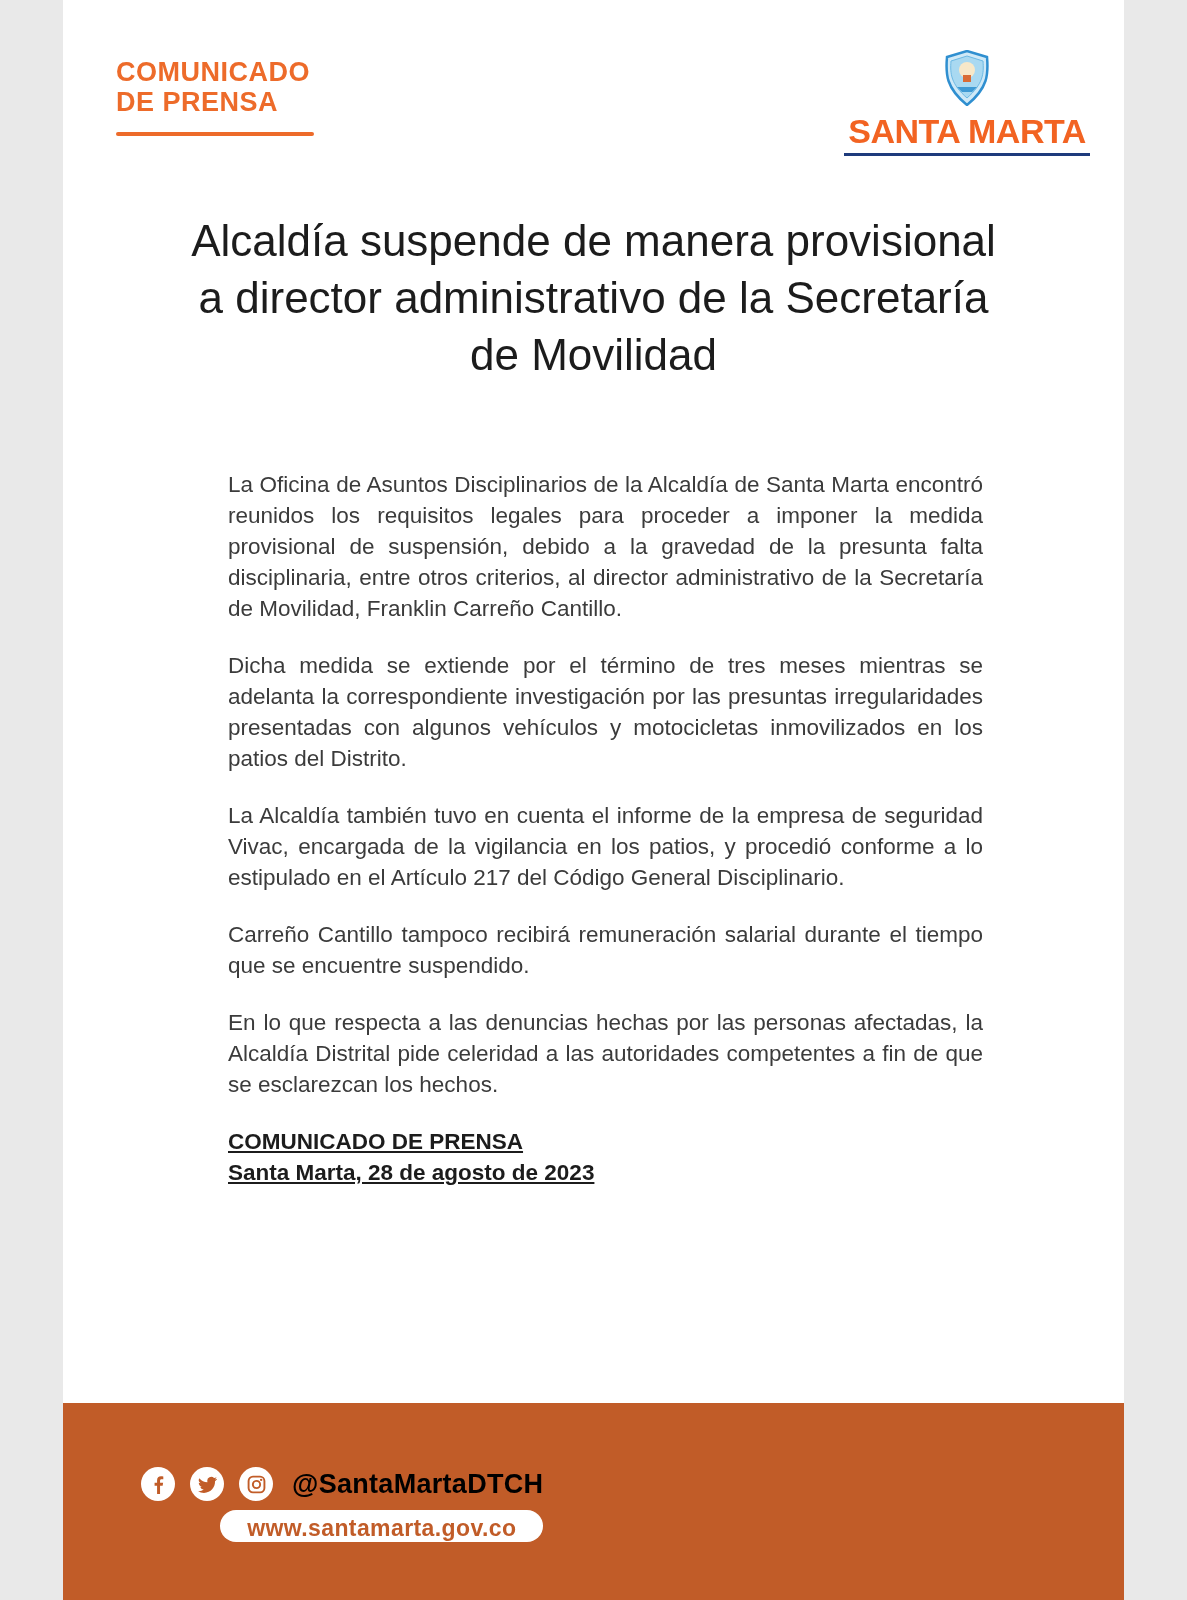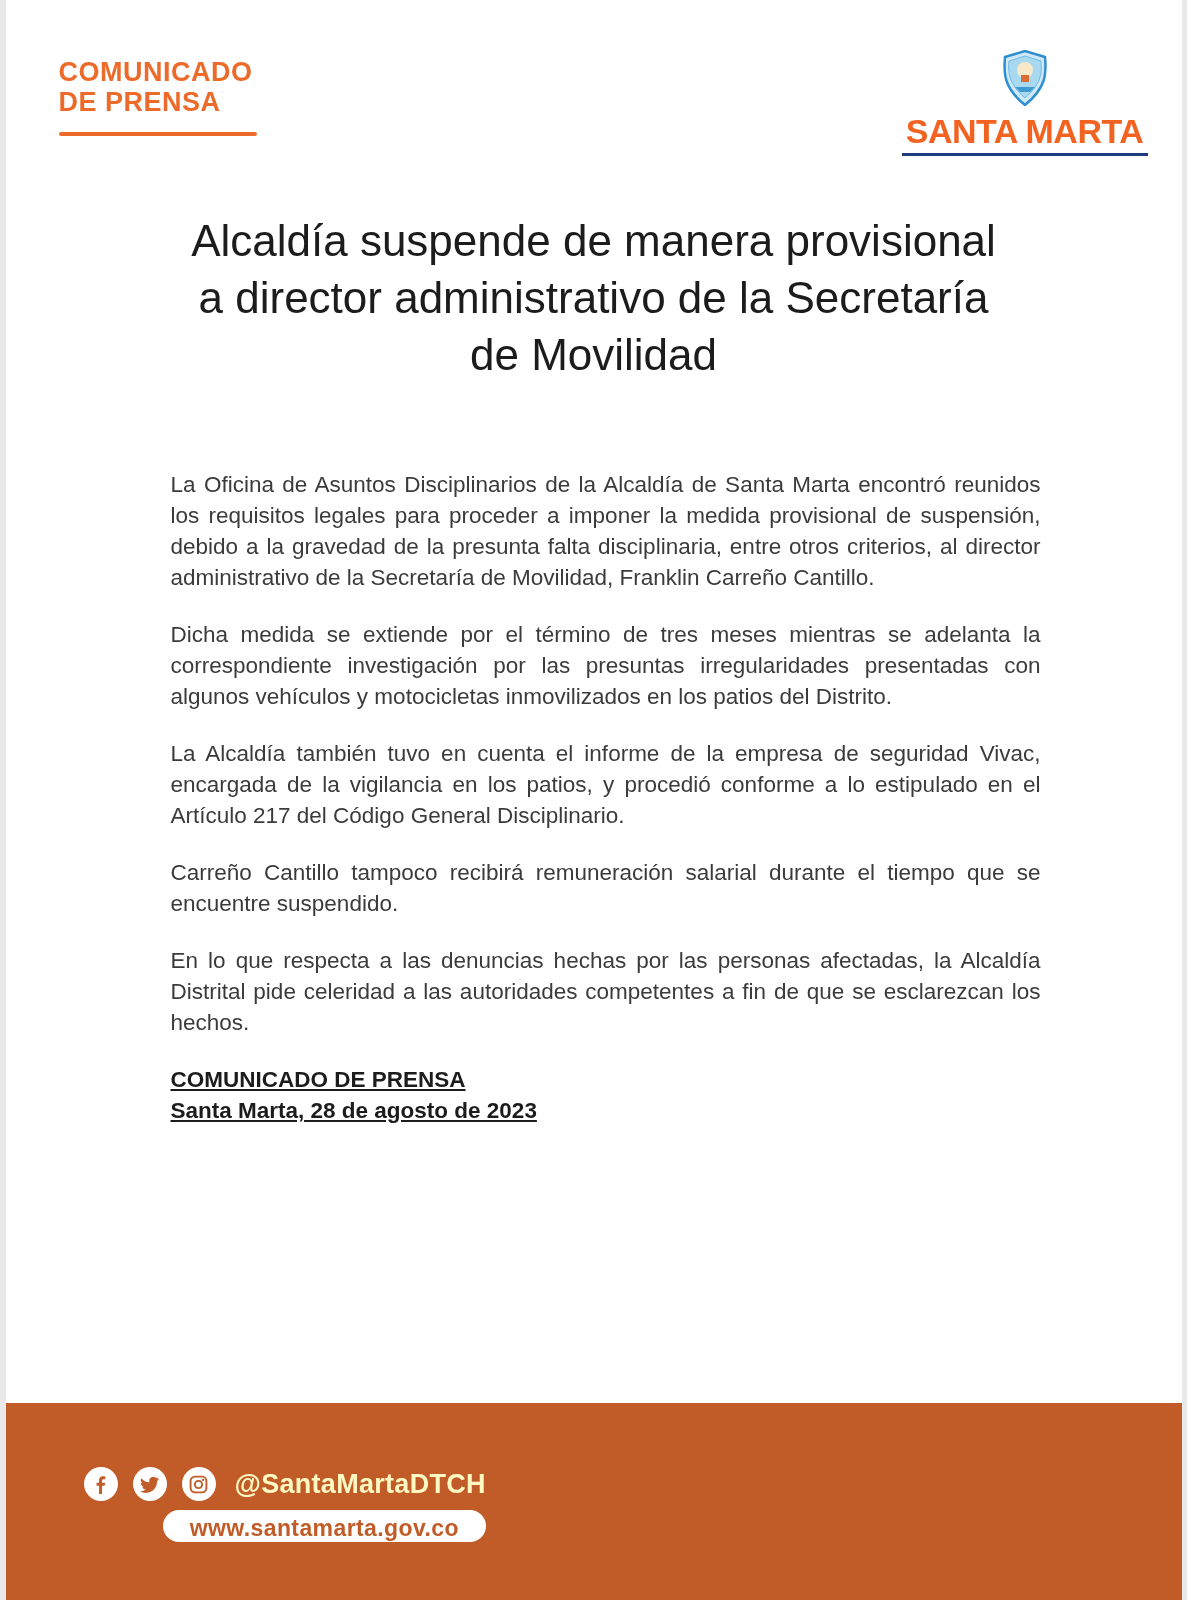--- a/index.html
+++ b/index.html
@@ -1,19 +1,19 @@
 <!DOCTYPE html>
 <html lang="es"><head>
 <meta charset="utf-8">
 <style>
   * { margin: 0; padding: 0; box-sizing: border-box; }
   html, body { background: #e9e9e9; }
   .page {
     position: relative;
-    width: 1176px;
+    width: 1061px;
     height: 1600px;
     margin: 0 auto;
     background: #ffffff;
     font-family: "Liberation Sans", sans-serif;
     overflow: hidden;
   }
 
   
   .top {
     display: flex;
@@ -136,21 +136,21 @@
     width: 34px; height: 34px;
     background: #ffffff;
     border-radius: 50%;
     display: inline-flex;
     align-items: center;
     justify-content: center;
     cursor: pointer;
   }
   .sicon svg { display: block; }
   .handle {
-    color: #fef9c3;
+    color: #000000;
     font-size: 27px;
     font-weight: bold;
     margin-left: 4px;
     letter-spacing: 0.3px;
   }
   .website-pill {
     background: #ffffff;
     border-radius: 20px;
     padding: 5px 27px 0 27px;
     color: #C15C28;

